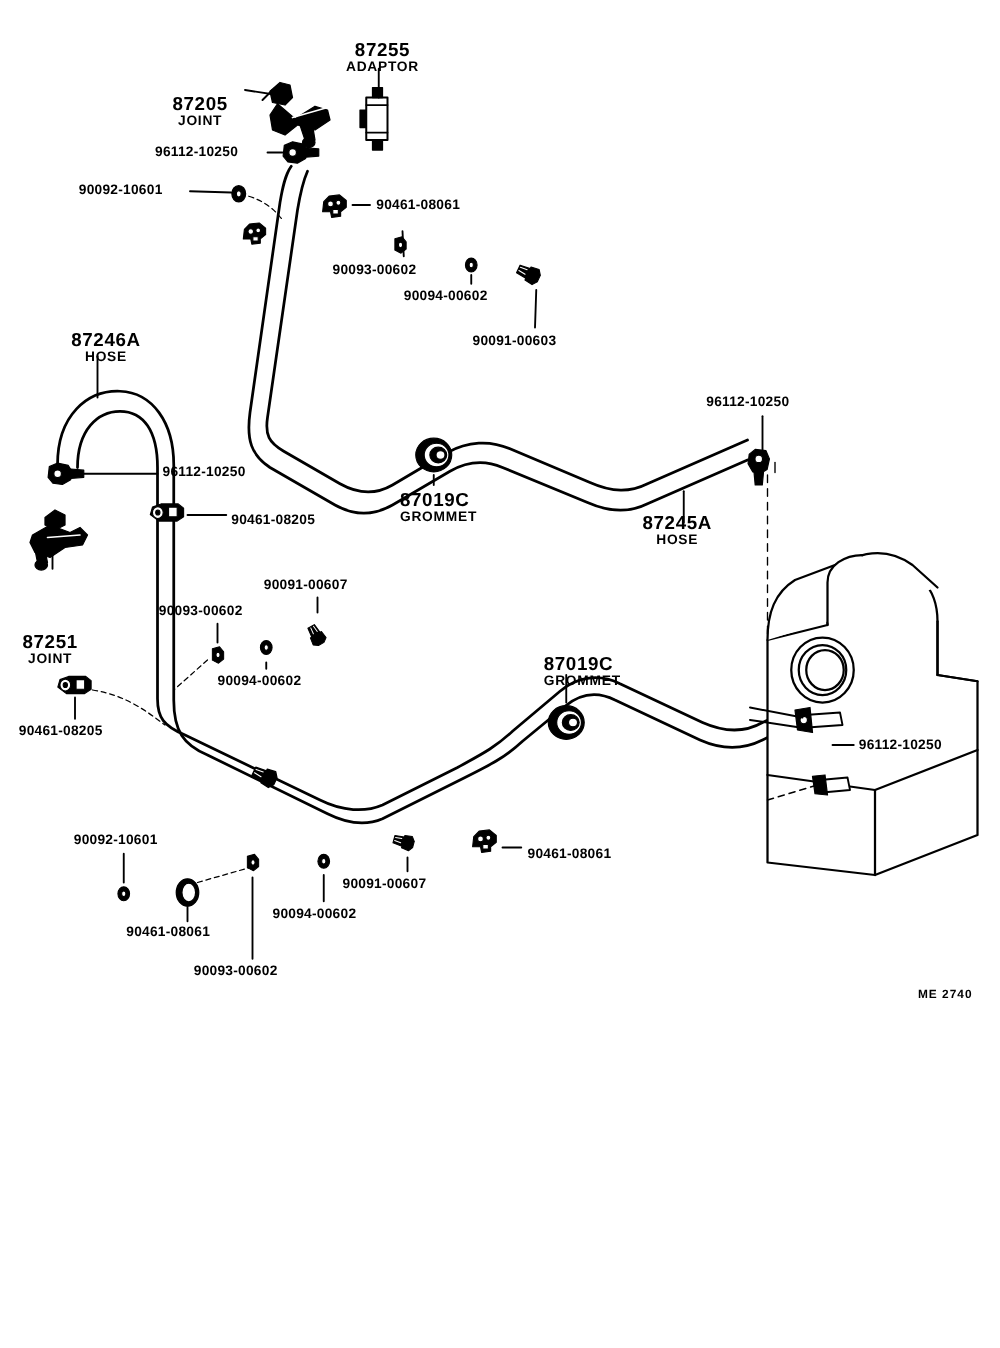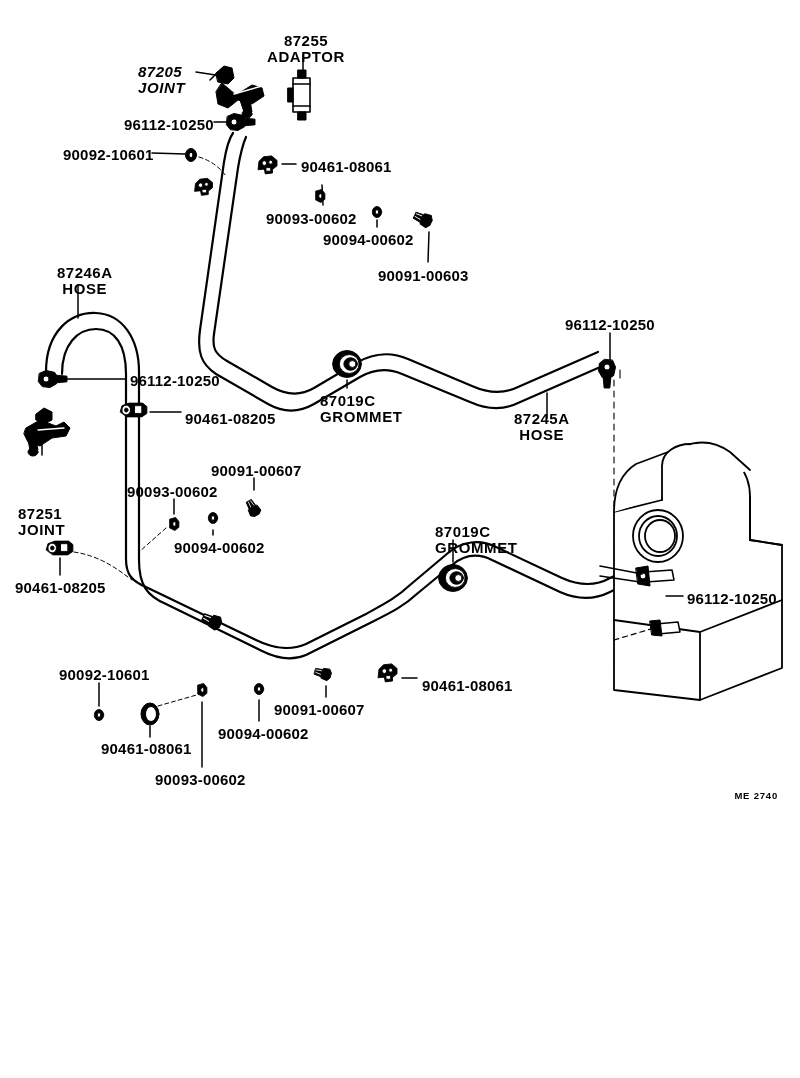--- a/index.html
+++ b/index.html
@@ -29,32 +29,32 @@
     position: absolute;
     color: #000000;
     font-family: "Liberation Sans", sans-serif;
     font-weight: bold;
     letter-spacing: 0.2px;
     white-space: nowrap;
     line-height: 1.0;
   }
   .lbl .num {
     display: block;
-    font-size: 15px;
+    font-size: 11px;
     font-weight: bold;
   }
   .lbl .sub {
     display: block;
     font-size: 10.5px;
     font-weight: bold;
     letter-spacing: 0.6px;
     margin-top: 1px;
   }
   .lbl.big .num { font-size: 15px; letter-spacing: 0.5px; }
-  .lbl.big .sub { font-size: 15px; text-align: center; }
+  .lbl.big .sub { font-size: 11px; text-align: center; }
   .lbl.c { text-align: center; }
   #sheetcode {
     position: absolute;
     right: 22px;
     top: 790px;
     font-size: 9.5px;
     font-weight: bold;
     color: #000;
     letter-spacing: 0.8px;
     font-family: "Liberation Sans", sans-serif;
@@ -325,21 +325,21 @@
       </g>
 
     </g>
   </svg>
 
   <div id="callout-layer">
       <div class="lbl big c" style="left: 306px; top: 33px; transform: translateX(-50%);">
         <span class="num">87255</span>
         <span class="sub">ADAPTOR</span>
       </div>
-      <div class="lbl big" style="left: 138px; top: 64px; font-style: italic;">
+      <div class="lbl big" style="left: 138px; top: 76px;">
         <span class="num">87205</span>
         <span class="sub">JOINT</span>
       </div>
       <div class="lbl" style="left: 124px; top: 117px;">
         <span class="num">96112-10250</span>
       </div>
       <div class="lbl" style="left: 63px; top: 147px;">
         <span class="num">90092-10601</span>
       </div>
       <div class="lbl" style="left: 301px; top: 159px;">

